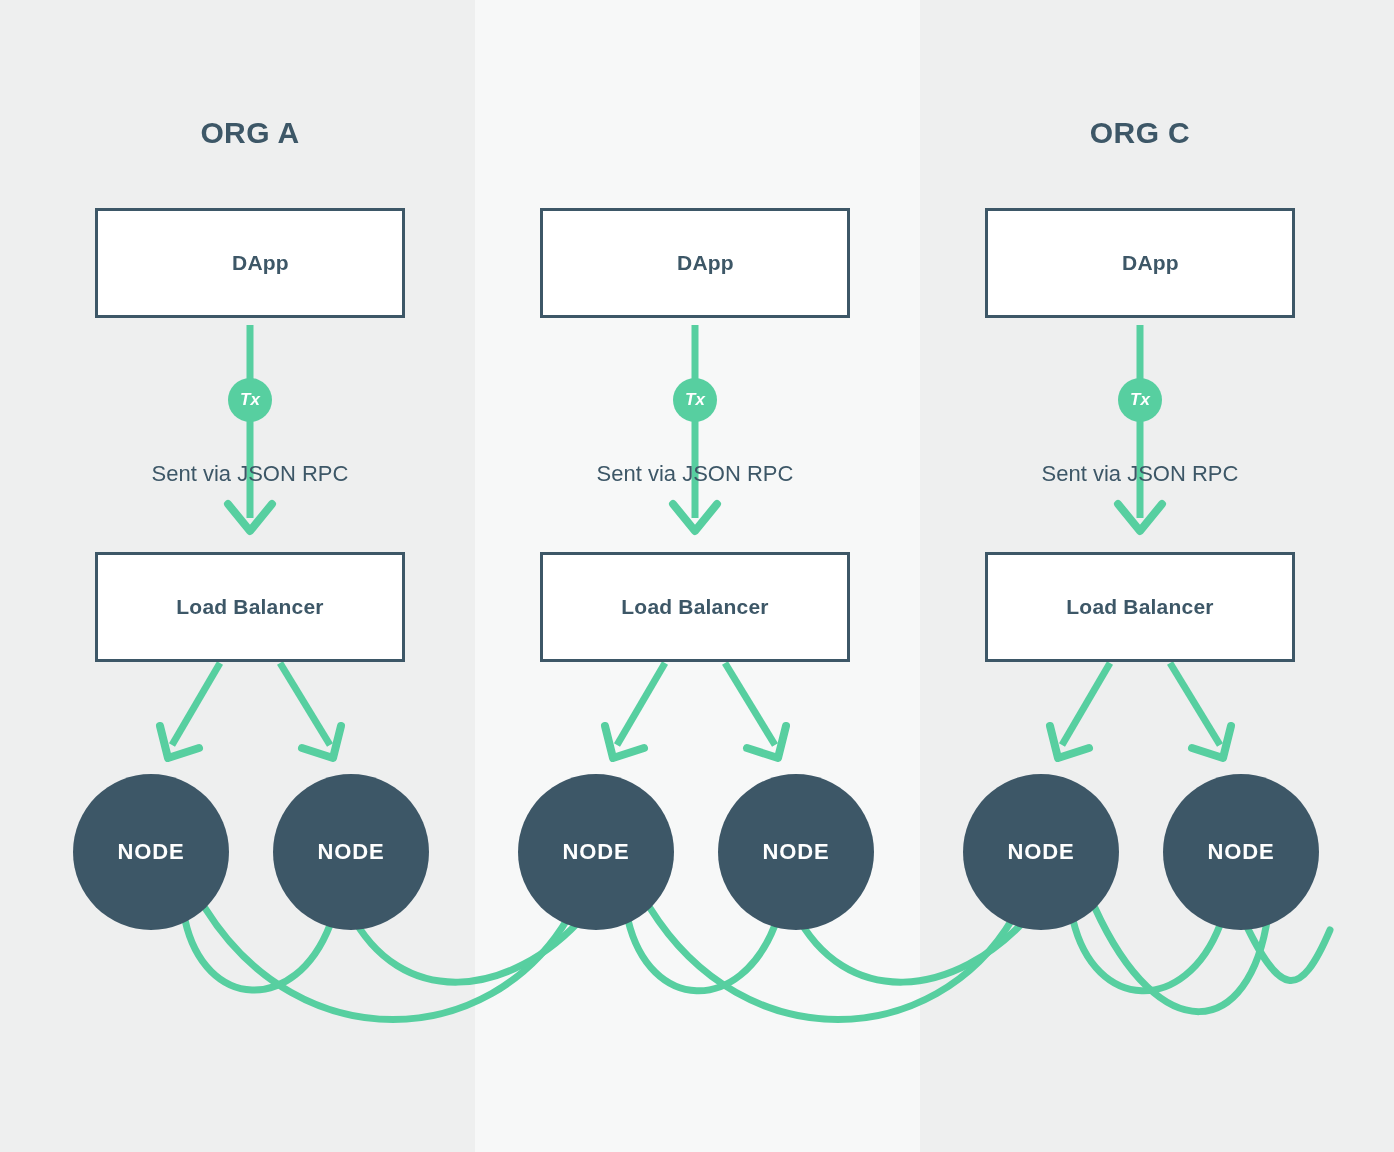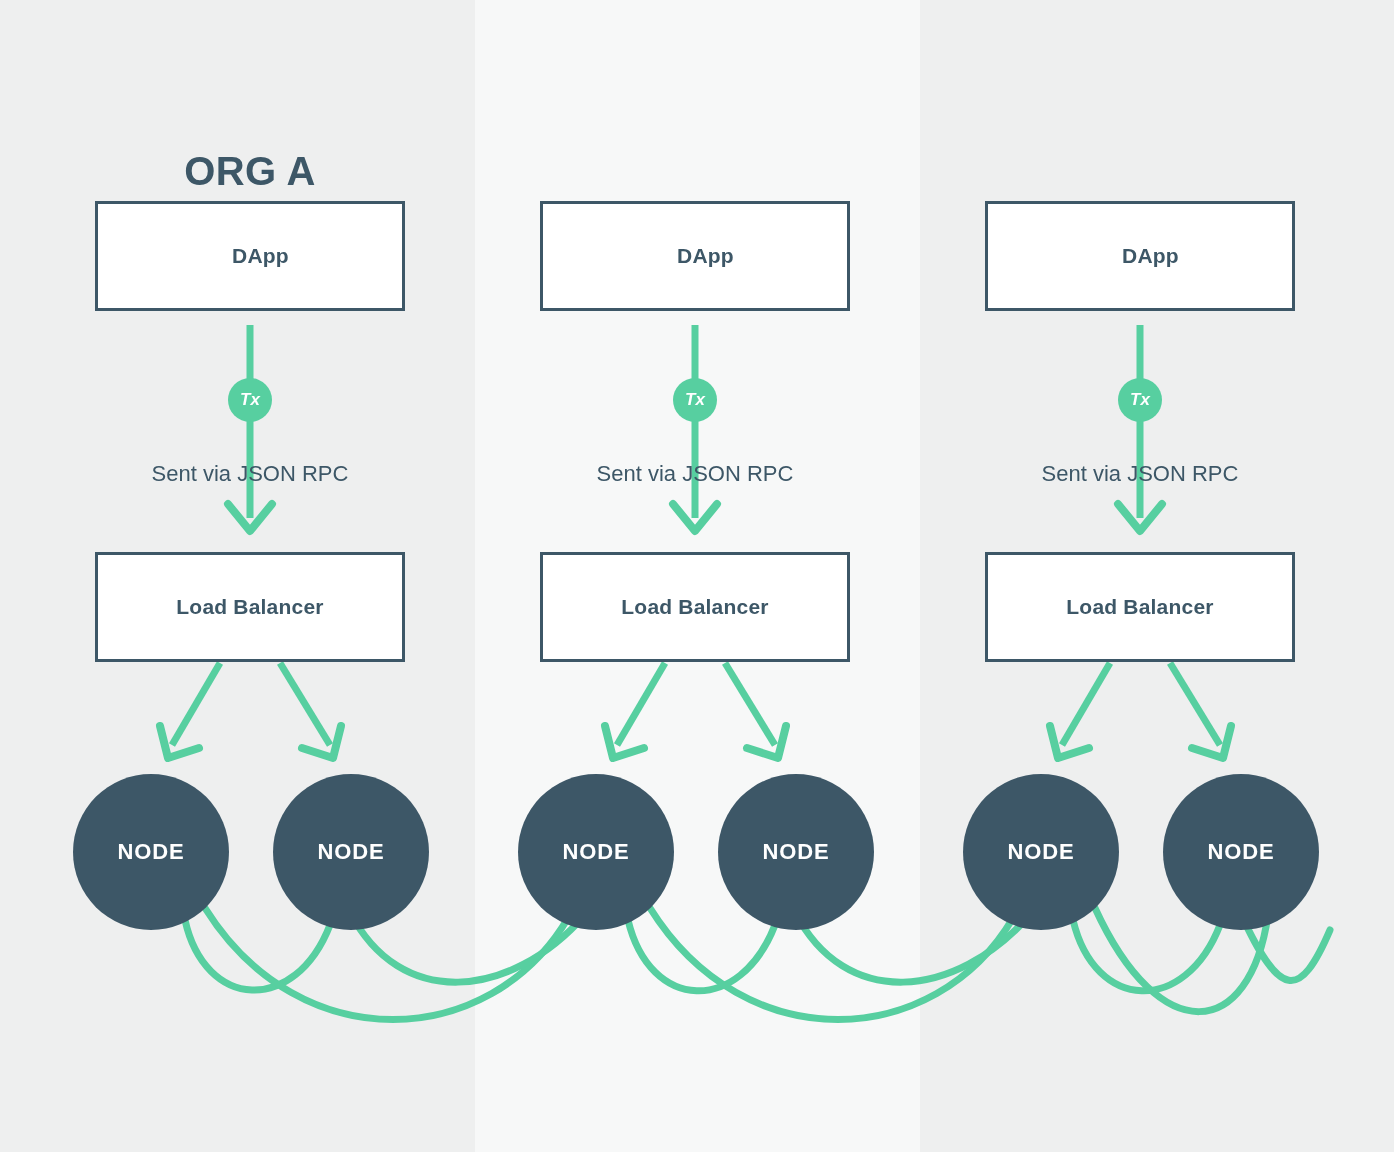--- a/index.html
+++ b/index.html
@@ -33,47 +33,46 @@
     width: 1394px;
     height: 1152px;
     pointer-events: none;
   }
 
   
   .org-title {
     position: absolute;
     width: 320px;
     text-align: center;
-    font-size: 40px;
+    font-size: 30px;
     font-weight: 700;
     letter-spacing: 0.4px;
     color: #3d5767;
     top: 116px;
-    margin-top: 33px;
   }
 
   
   .box {
     position: absolute;
     width: 310px;
     height: 110px;
     background: #ffffff;
     border: 3px solid #3d5767;
     box-sizing: border-box;
     display: flex;
     align-items: center;
     justify-content: center;
   }
   .box span {
     font-size: 21px;
     font-weight: 700;
     color: #3d5767;
     letter-spacing: 0.2px;
   }
-  .box-dapp { top: 201px; padding-left: 21px; }
+  .box-dapp { top: 208px; padding-left: 21px; }
   .box-lb   { top: 552px; text-align: center; }
 
   
   .tx-badge {
     position: absolute;
     width: 44px;
     height: 44px;
     border-radius: 50%;
     background: #57cfa0;
     display: flex;
@@ -221,20 +220,21 @@
     <span>Load Balancer</span>
   </div>
 
   <div class="node" style="left:518px;">
     <span>NODE</span>
   </div>
   <div class="node" style="left:718px;">
     <span>NODE</span>
   </div>
 
+  <div class="org-title" style="left:980px;">ORG C</div>
 
   <div class="box box-dapp" style="left:985px;">
     <span>DApp</span>
   </div>
 
   <div class="tx-badge" style="left:1118px;">
     <span>Tx</span>
   </div>
 
   <div class="rpc-label" style="left:980px;">Sent via JSON RPC</div>

